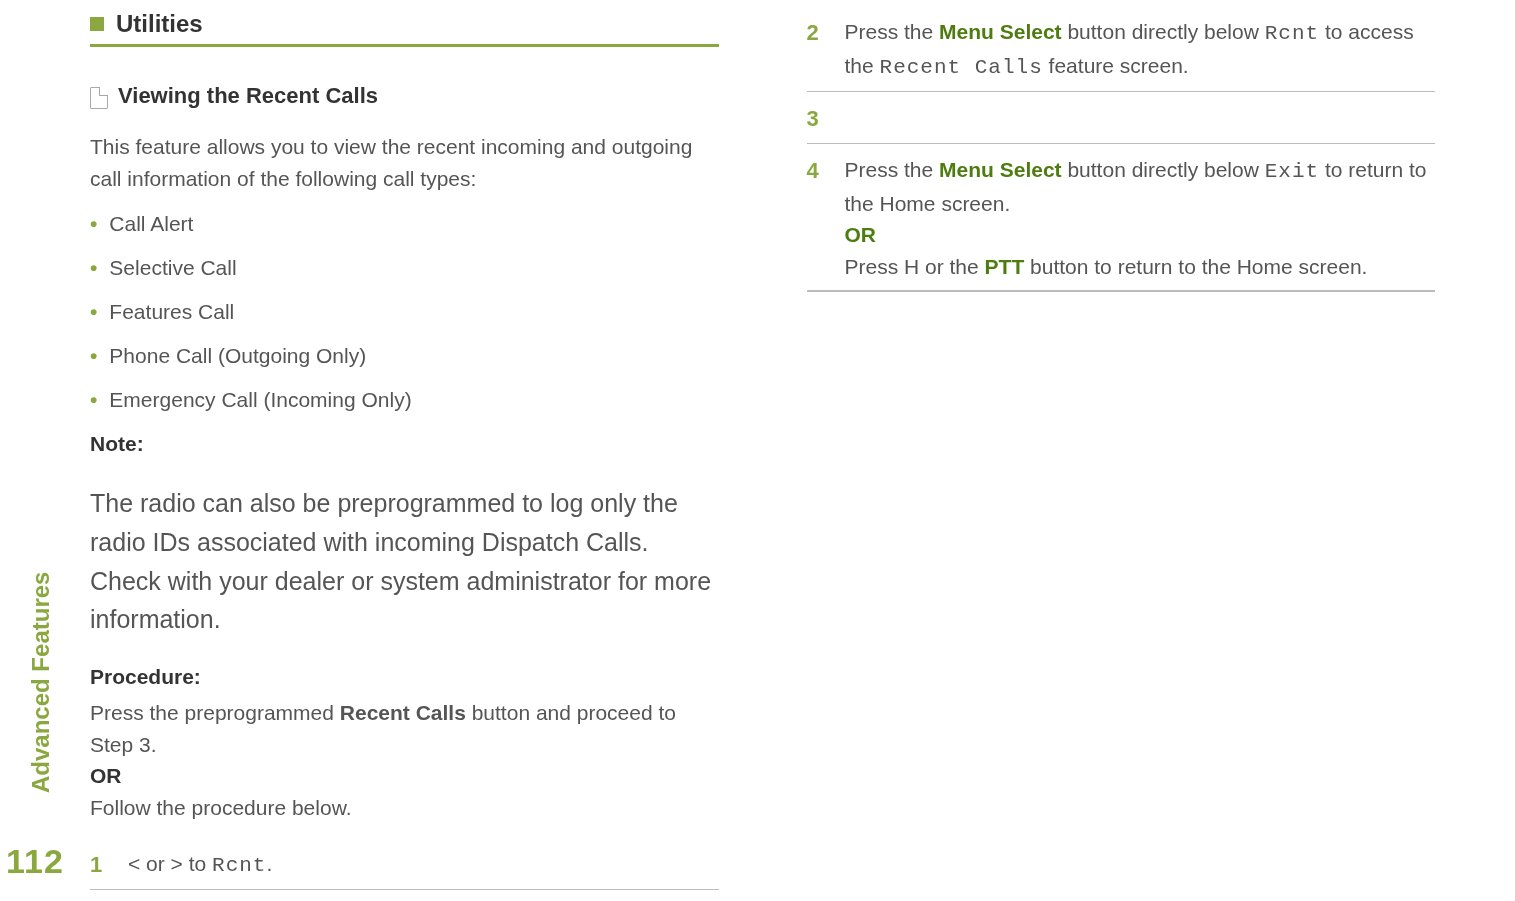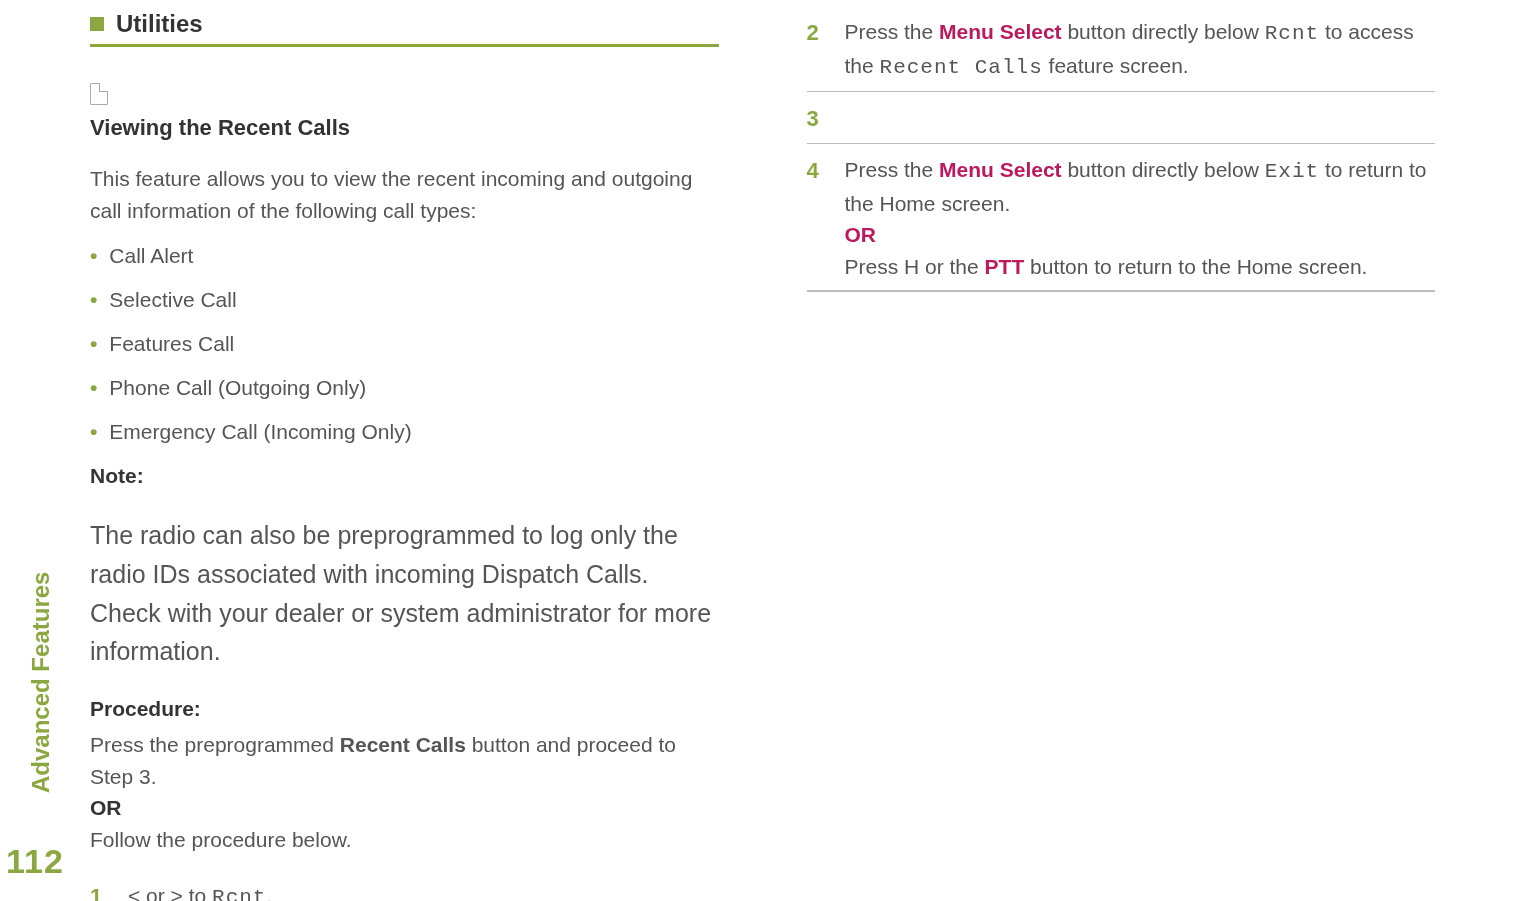--- a/index.html
+++ b/index.html
@@ -37,24 +37,23 @@
       color: #333;
       font-size: 24px;
     }
     hr.rule {
       border: none;
       border-top: 3px solid #8aa83f;
       margin-bottom: 36px;
     }
     .subhead {
       display: flex;
-      align-items: flex-start;
+      align-items: flex-end;
       gap: 10px;
       margin-bottom: 22px;
-      flex-direction: column;
     }
     .subhead-title {
       font-weight: bold;
       color: #333;
       font-size: 22px;
     }
     .para {
       font-size: 21px;
       line-height: 1.5;
       color: #555;
@@ -100,21 +99,21 @@
       line-height: 1.5;
       padding: 6px 0;
     }
     .step .num {
       font-weight: bold;
       color: #8aa83f;
       font-size: 22px;
       min-width: 20px;
     }
     .step .body { flex: 1; }
-    .step .body b { color: #be185d; }
+    .step .body b { color: #4d7c0f; }
     .step .ms { font-family: "Courier New", monospace; letter-spacing: 1px; }
     .sym { font-family: Arial, sans-serif; }
     hr.thin {
       border: none;
       border-top: 1px solid #bcbcbc;
       margin: 2px 0 4px 0;
     }
     .closing {
       font-style: italic;
       font-size: 21px;

